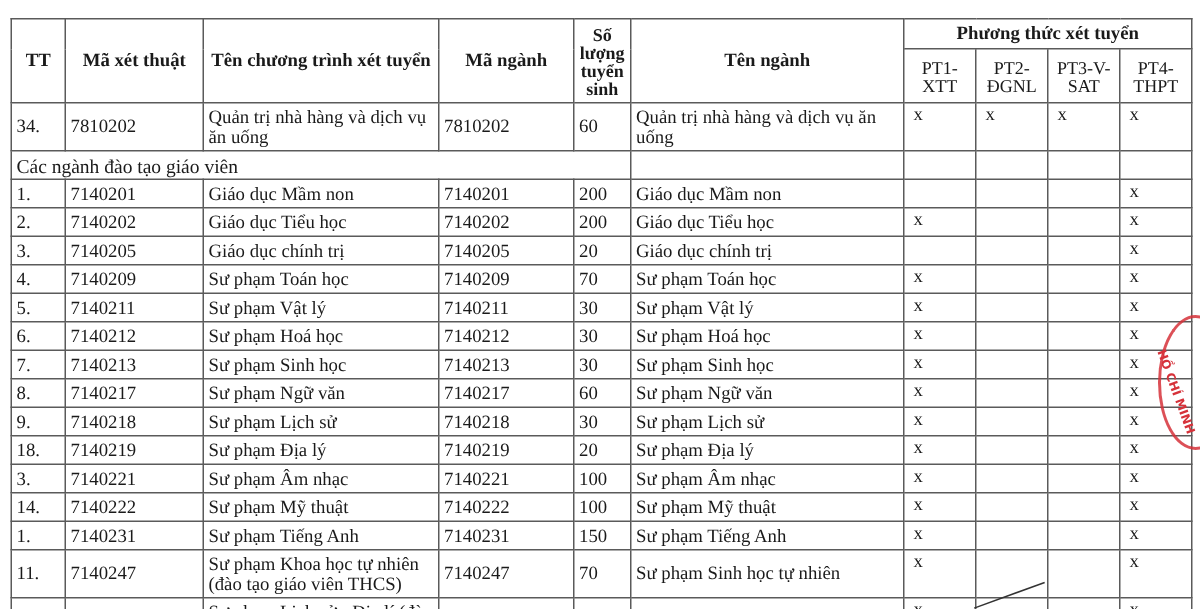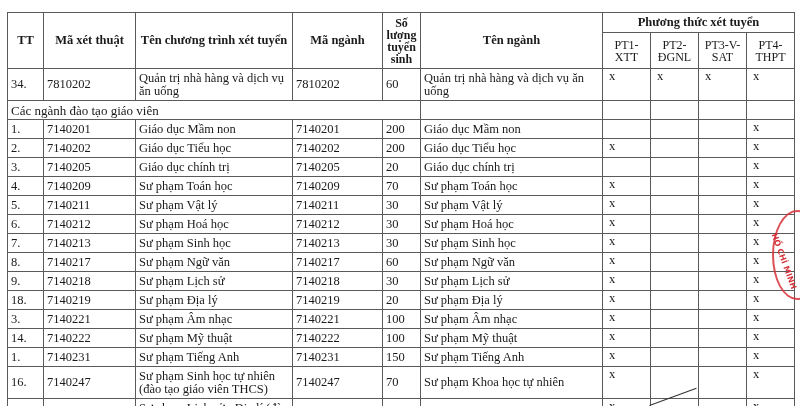--- a/index.html
+++ b/index.html
@@ -226,26 +226,26 @@
         <td class="l">Sư phạm Tiếng Anh</td>
         <td class="l">7140231</td>
         <td class="c">150</td>
         <td class="l">Sư phạm Tiếng Anh</td>
         <td class="mark">x</td>
         <td class="mark"></td>
         <td class="mark"></td>
         <td class="mark">x</td>
       </tr>
       <tr class="r2">
-        <td class="c">16.</td>
+        <td class="c">11.</td>
         <td class="c">7140247</td>
-        <td class="l">Sư phạm Sinh học tự nhiên (đào tạo giáo viên THCS)</td>
+        <td class="l">Sư phạm Khoa học tự nhiên (đào tạo giáo viên THCS)</td>
         <td class="l">7140247</td>
         <td class="c">70</td>
-        <td class="l">Sư phạm Khoa học tự nhiên</td>
+        <td class="l">Sư phạm Sinh học tự nhiên</td>
         <td class="mark">x</td>
         <td class="mark"></td>
         <td class="mark"></td>
         <td class="mark">x</td>
       </tr>
       <tr class="r2">
         <td class="c">15.</td>
         <td class="c">7140249</td>
         <td class="l">Sư phạm Lịch sử - Địa lí (đào tạo giáo viên THCS)</td>
         <td class="l">7140249</td>

